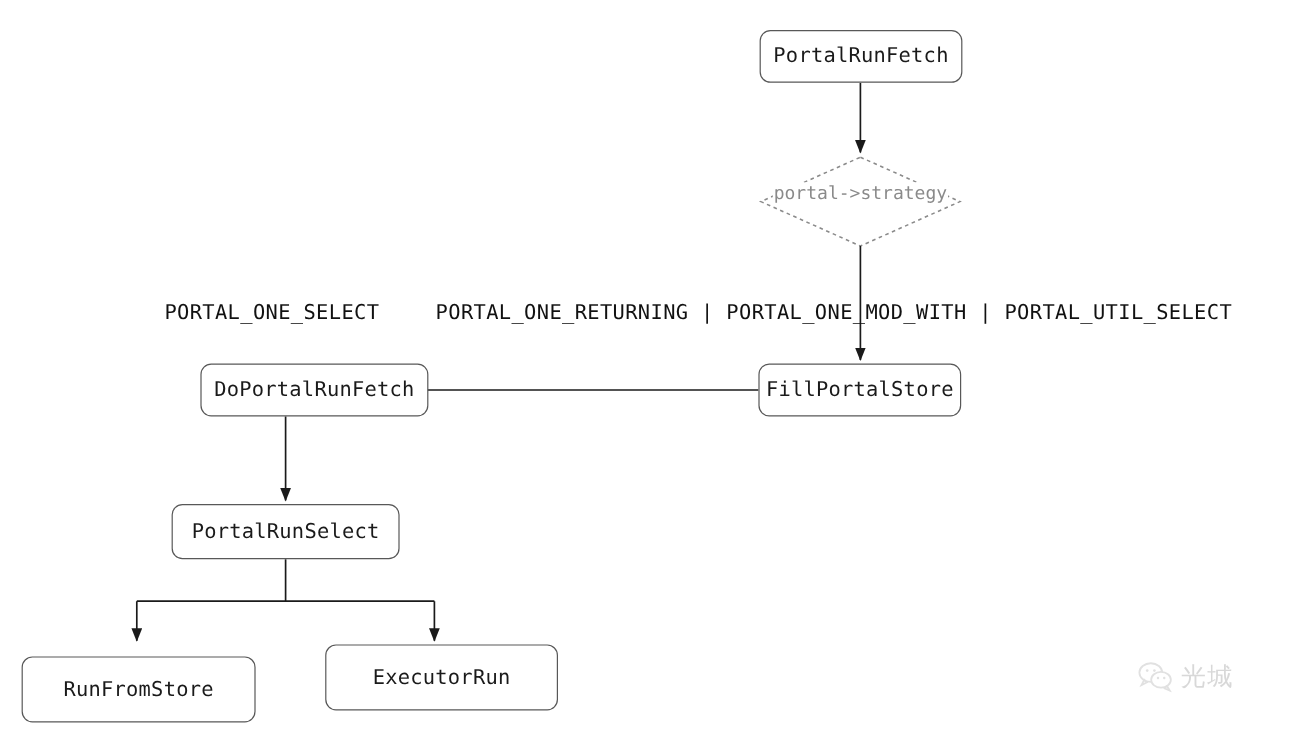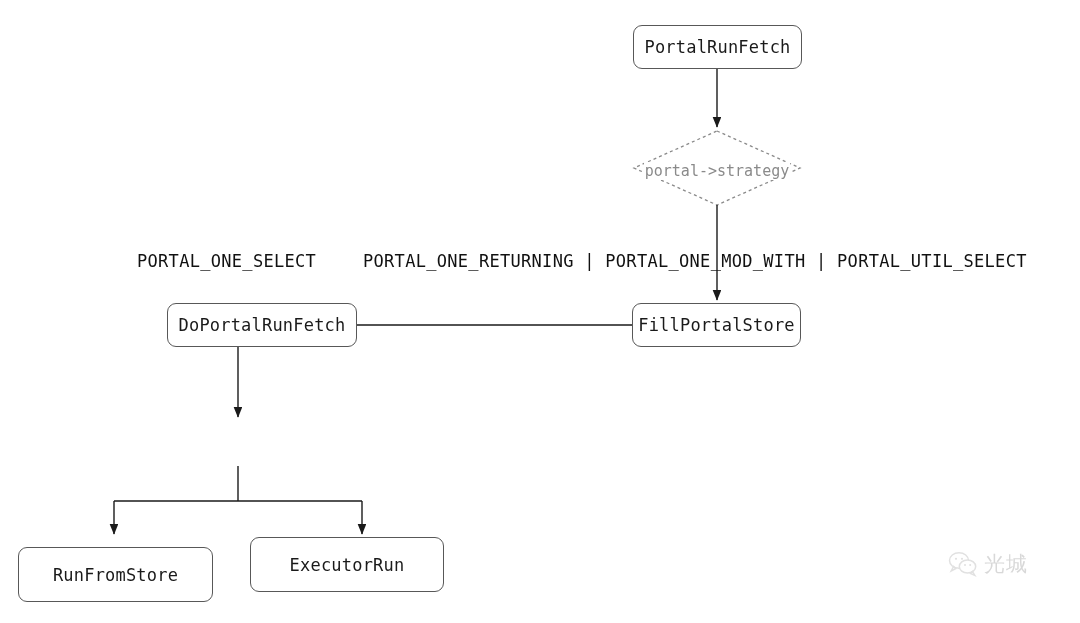--- a/index.html
+++ b/index.html
@@ -123,38 +123,41 @@
 
     <g>
       <line x1="362" y1="501" x2="362" y2="534" stroke="#1a1a1a" stroke-width="1.4" marker-end="url(#arrow)"></line>
     </g>
   </svg>
 
   <div class="node" style="left:633px; top:25px; width:169px; height:44px;">
     <span>PortalRunFetch</span>
   </div>
 
-  <div class="decision" style="left:634px; top:134px; width:166px; height:74px;">
+  <div class="decision" style="left:634px; top:124px; width:166px; height:74px;">
     <span class="dlabel">portal-&gt;strategy</span>
   </div>
 
   <div class="node" style="left:632px; top:303px; width:169px; height:44px;">
     <span>FillPortalStore</span>
   </div>
 
   <div class="node" style="left:143px; top:303px; width:190px; height:44px;margin-left:24px;">
     <span>DoPortalRunFetch</span>
   </div>
 
+  <div class="node" style="left:143px; top:420px; width:190px; height:46px;">
+    <span>PortalRunSelect</span>
+  </div>
 
   <div class="node" style="left:18px; top:547px; width:195px; height:55px;">
     <span>RunFromStore</span>
   </div>
 
-  <div class="node" style="left:250px; top:537px; width:194px; height:55px;">
+  <div class="node" style="left:271px; top:537px; width:194px; height:55px;">
     <span>ExecutorRun</span>
   </div>
 
   <div class="edge-label" style="left:137px; top:251px;">PORTAL_ONE_SELECT</div>
 
   <div class="edge-label" style="left:363px; top:251px;">PORTAL_ONE_RETURNING | PORTAL_ONE_MOD_WITH | PORTAL_UTIL_SELECT</div>
 
   <div class="watermark" style="left:948px; top:550px;">
     <svg width="30" height="26" viewBox="0 0 30 26">
       <ellipse cx="11" cy="9.5" rx="9.5" ry="7.8" fill="none" stroke="#dcdcdc" stroke-width="1.5"></ellipse>

